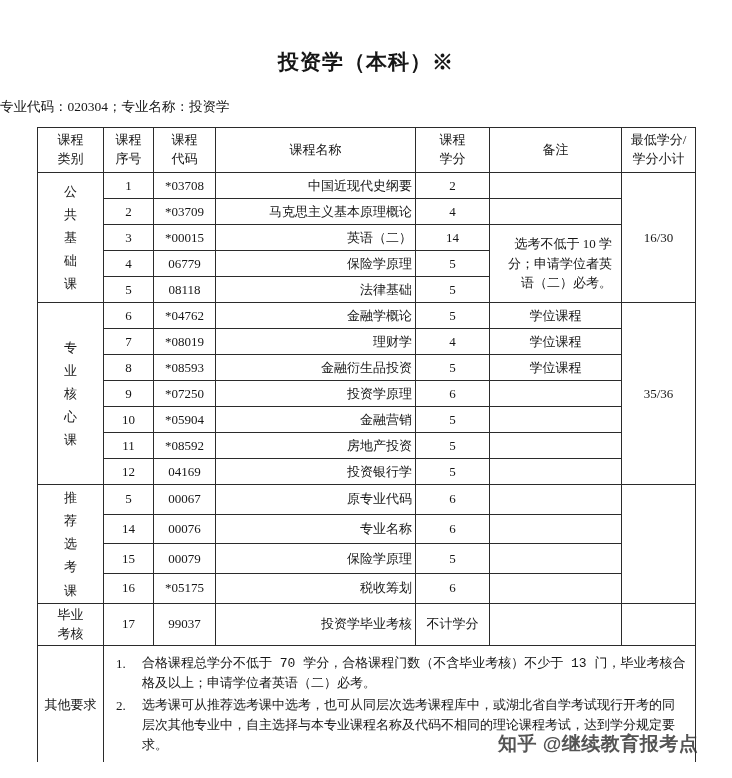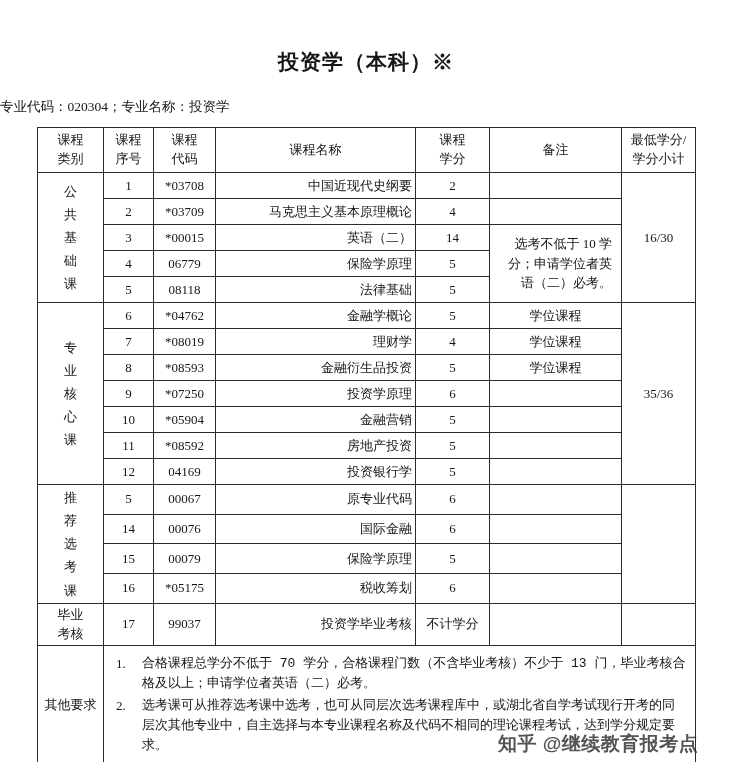--- a/index.html
+++ b/index.html
@@ -178,21 +178,21 @@
       <td>5</td>
       <td>00067</td>
       <td class="name">原专业代码</td>
       <td>6</td>
       <td></td>
       <td rowspan="4"></td>
     </tr>
     <tr class="r">
       <td>14</td>
       <td>00076</td>
-      <td class="name">国际金融</td>
+      <td class="name">专业名称</td>
       <td>6</td>
       <td></td>
     </tr>
     <tr class="r">
       <td>15</td>
       <td>00079</td>
       <td class="name">保险学原理</td>
       <td>5</td>
       <td></td>
     </tr>

